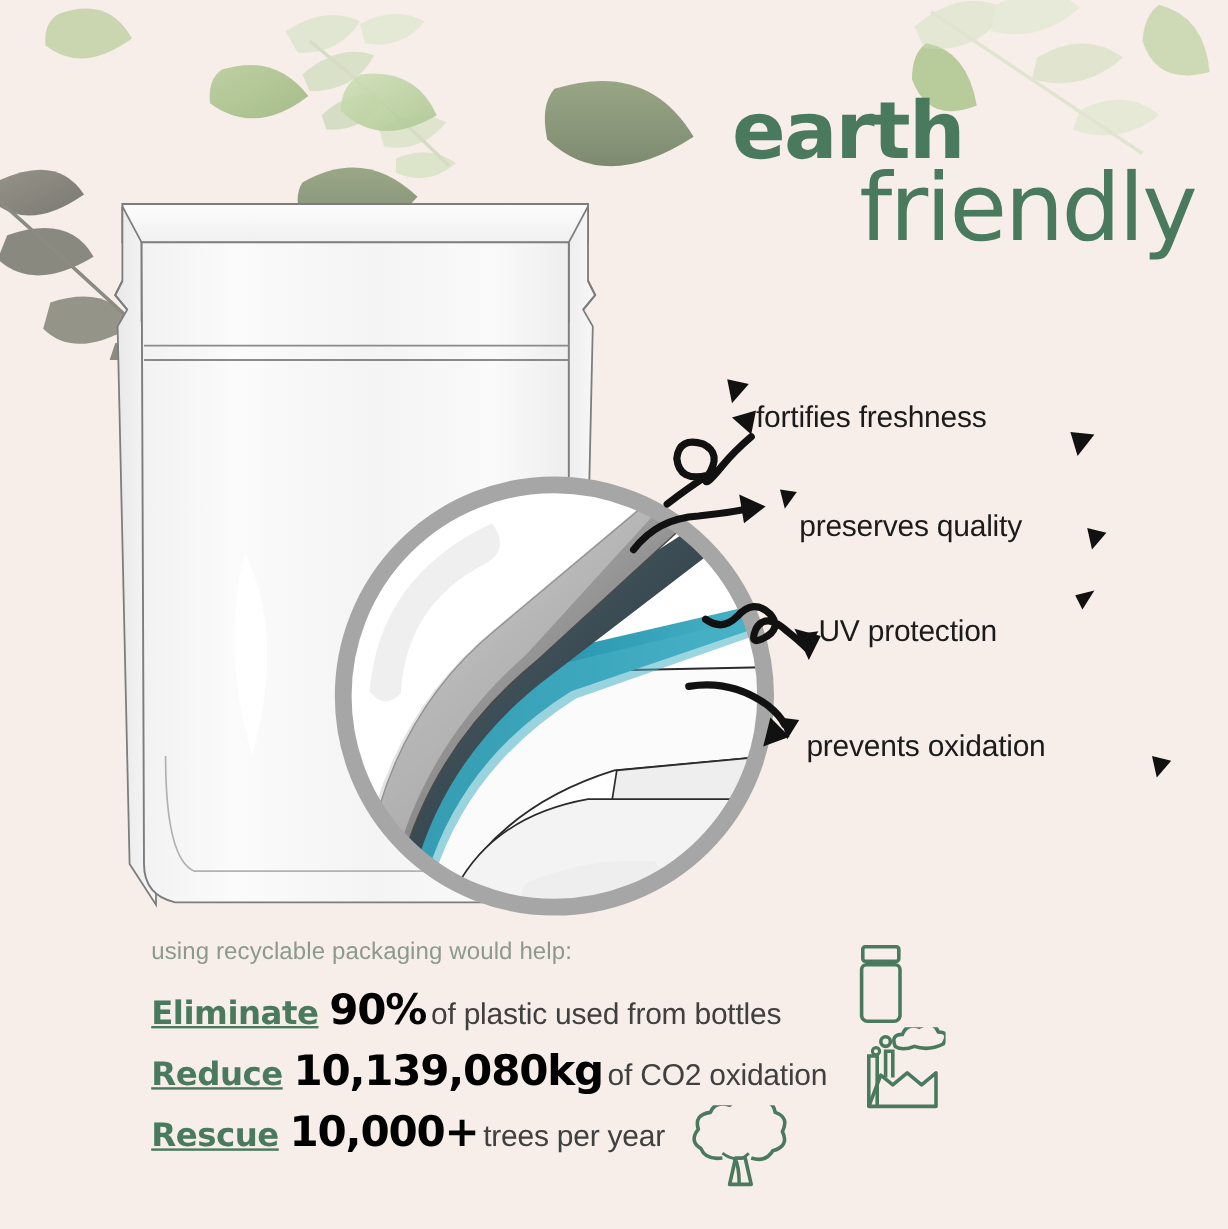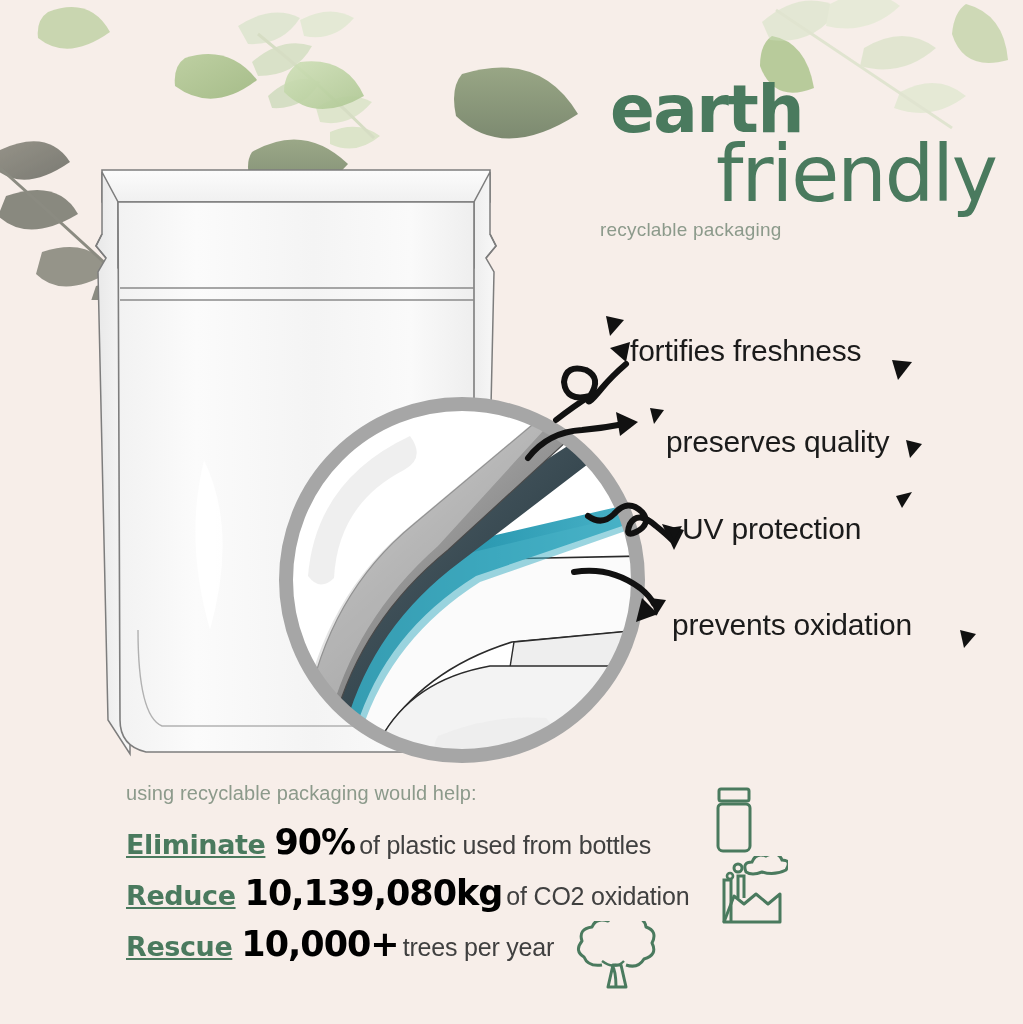--- a/index.html
+++ b/index.html
@@ -85,21 +85,21 @@
   .annotations {
     position: absolute;
     left: 520px;
     top: 300px;
     width: 500px;
     height: 380px;
   }
   .ann-label {
     position: absolute;
     font-family: "Liberation Sans", sans-serif;
-    font-size: 30px;
+    font-size: 25px;
     color: #1b1b1b;
     white-space: nowrap;
     letter-spacing: -0.2px;
   }
   .ann-1 { left: 110px; top: 34px; }
   .ann-2 { left: 146px; top: 125px; }
   .ann-3 { left: 162px; top: 212px; }
   .ann-4 { left: 152px; top: 308px; }
 
   
@@ -224,21 +224,20 @@
       <path d="M830 4 q40 -22 70 2 q-32 30 -74 20 z" fill="#d5e7c4"></path>
       <path d="M864 48 q40 -24 72 0 q-34 30 -76 18 z" fill="#c7dcb4"></path>
       <path d="M900 92 q38 -20 66 4 q-34 26 -72 12 z" fill="#d0e3bf"></path>
       <path d="M776 10 q90 60 176 118" stroke="#c6d9b2" stroke-width="3" fill="none"></path>
     </g>
   </svg>
 
   <div class="headline">
     <div class="headline-earth">earth</div>
     <div class="headline-friendly">friendly</div>
-    <div class="headline-sub">recyclable packaging</div>
   </div>
 
   <svg class="pouch-svg" width="440" height="620" viewBox="0 0 440 620">
     <defs>
       <linearGradient id="pouchFace" x1="0" y1="0" x2="1" y2="0">
         <stop offset="0%" stop-color="#f2f2f2"></stop>
         <stop offset="22%" stop-color="#fbfbfb"></stop>
         <stop offset="55%" stop-color="#f4f4f4"></stop>
         <stop offset="82%" stop-color="#fafafa"></stop>
         <stop offset="100%" stop-color="#eeeeee"></stop>

